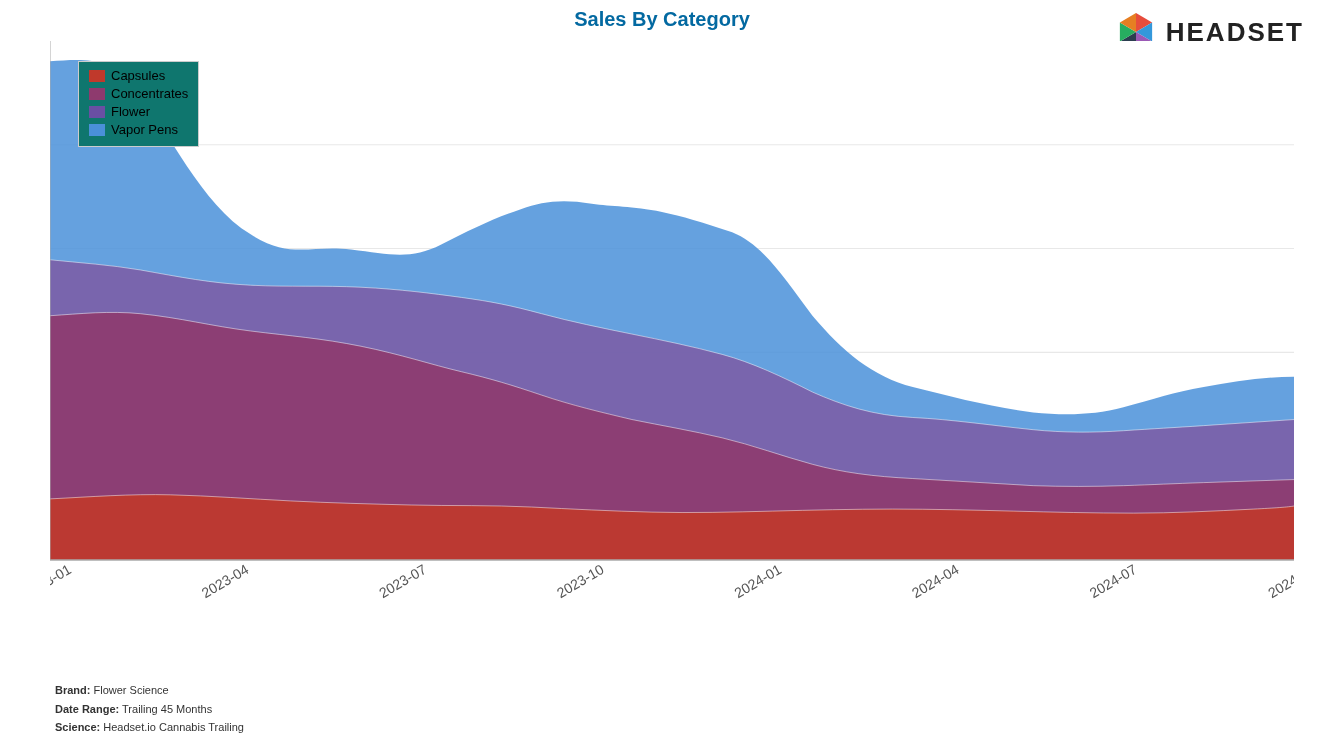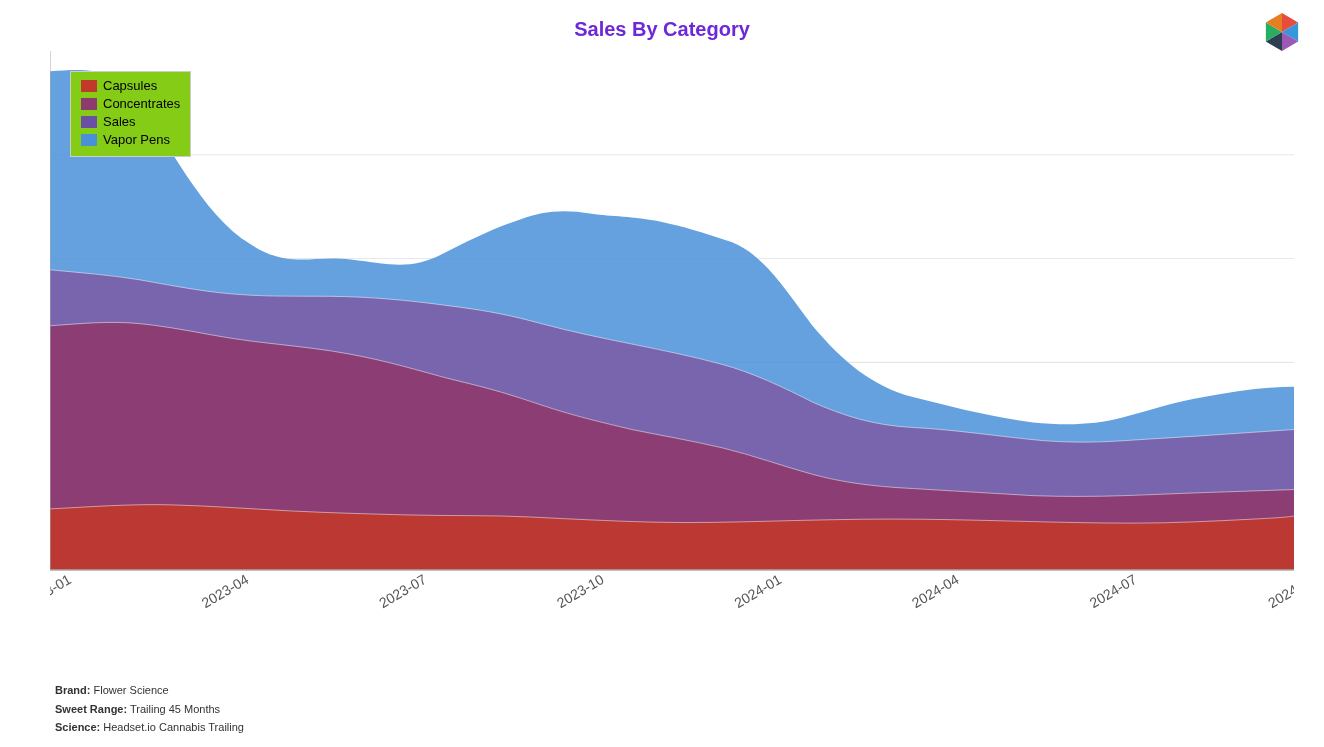--- a/index.html
+++ b/index.html
@@ -14,23 +14,23 @@
     .chart-container {
       width: 1324px;
       height: 747px;
       position: relative;
       background: #fff;
     }
     .chart-title {
       text-align: center;
       font-size: 20px;
       font-weight: bold;
-      padding-top: 18px;
+      padding-top: 8px;
       padding-bottom: 10px;
-      color: #6d28d9;
+      color: #0369a1;
     }
     .headset-logo {
       position: absolute;
       top: 10px;
       right: 20px;
       display: flex;
       align-items: center;
       gap: 8px;
     }
     .headset-logo-icon {
@@ -39,22 +39,22 @@
     }
     .headset-logo-text {
       font-size: 26px;
       font-weight: 900;
       letter-spacing: 2px;
       color: #222;
     }
     .legend {
       position: absolute;
       top: 20px;
-      left: 20px;
-      background: #84cc16;
+      left: 28px;
+      background: #0f766e;
       border: 1px solid #ccc;
       padding: 6px 10px;
       font-size: 13px;
       z-index: 10;
     }
     .legend-item {
       display: flex;
       align-items: center;
       gap: 6px;
       margin-bottom: 3px;
@@ -92,39 +92,40 @@
       <polygon points="52,17 52,43 30,30" fill="#3498db"></polygon>
 
       <polygon points="52,43 30,56 30,30" fill="#9b59b6"></polygon>
 
       <polygon points="30,56 8,43 30,30" fill="#2c3e50"></polygon>
 
       <polygon points="8,43 8,17 30,30" fill="#27ae60"></polygon>
 
       <polygon points="8,17 30,4 30,30" fill="#e67e22"></polygon>
     </svg>
+    <span class="headset-logo-text">HEADSET</span>
   </div>
 
   <div class="chart-title">Sales By Category</div>
 
   <div style="position:relative; margin: 0 30px 0 50px; height: 600px;">
 
     
     <div class="legend">
       <div class="legend-item">
         <span class="legend-color" style="background:#c0392b;"></span>
         <span>Capsules</span>
       </div>
       <div class="legend-item">
         <span class="legend-color" style="background:#8e3a6e;"></span>
         <span>Concentrates</span>
       </div>
       <div class="legend-item">
         <span class="legend-color" style="background:#6a4fa3;"></span>
-        <span>Sales</span>
+        <span>Flower</span>
       </div>
       <div class="legend-item">
         <span class="legend-color" style="background:#4a90d9;"></span>
         <span>Vapor Pens</span>
       </div>
     </div>
 
     
     <svg width="100%" height="580px" viewBox="0 0 1240 570" preserveAspectRatio="none" xmlns="http://www.w3.org/2000/svg">
 
@@ -230,21 +231,21 @@
     </svg>
 
   </div>
 
   <div class="footer-info" style="position:absolute; bottom:10px; left:55px; font-size:11px; line-height:1.7;">
     <div>
       <span class="label" style="font-weight:bold;">Brand:</span>
       <span>Flower Science</span>
     </div>
     <div>
-      <span class="label" style="font-weight:bold;">Sweet Range:</span>
+      <span class="label" style="font-weight:bold;">Date Range:</span>
       <span>Trailing 45 Months</span>
     </div>
     <div>
       <span class="label" style="font-weight:bold;">Science:</span>
       <span>Headset.io Cannabis Trailing</span>
     </div>
   </div>
 
 </div>
 

